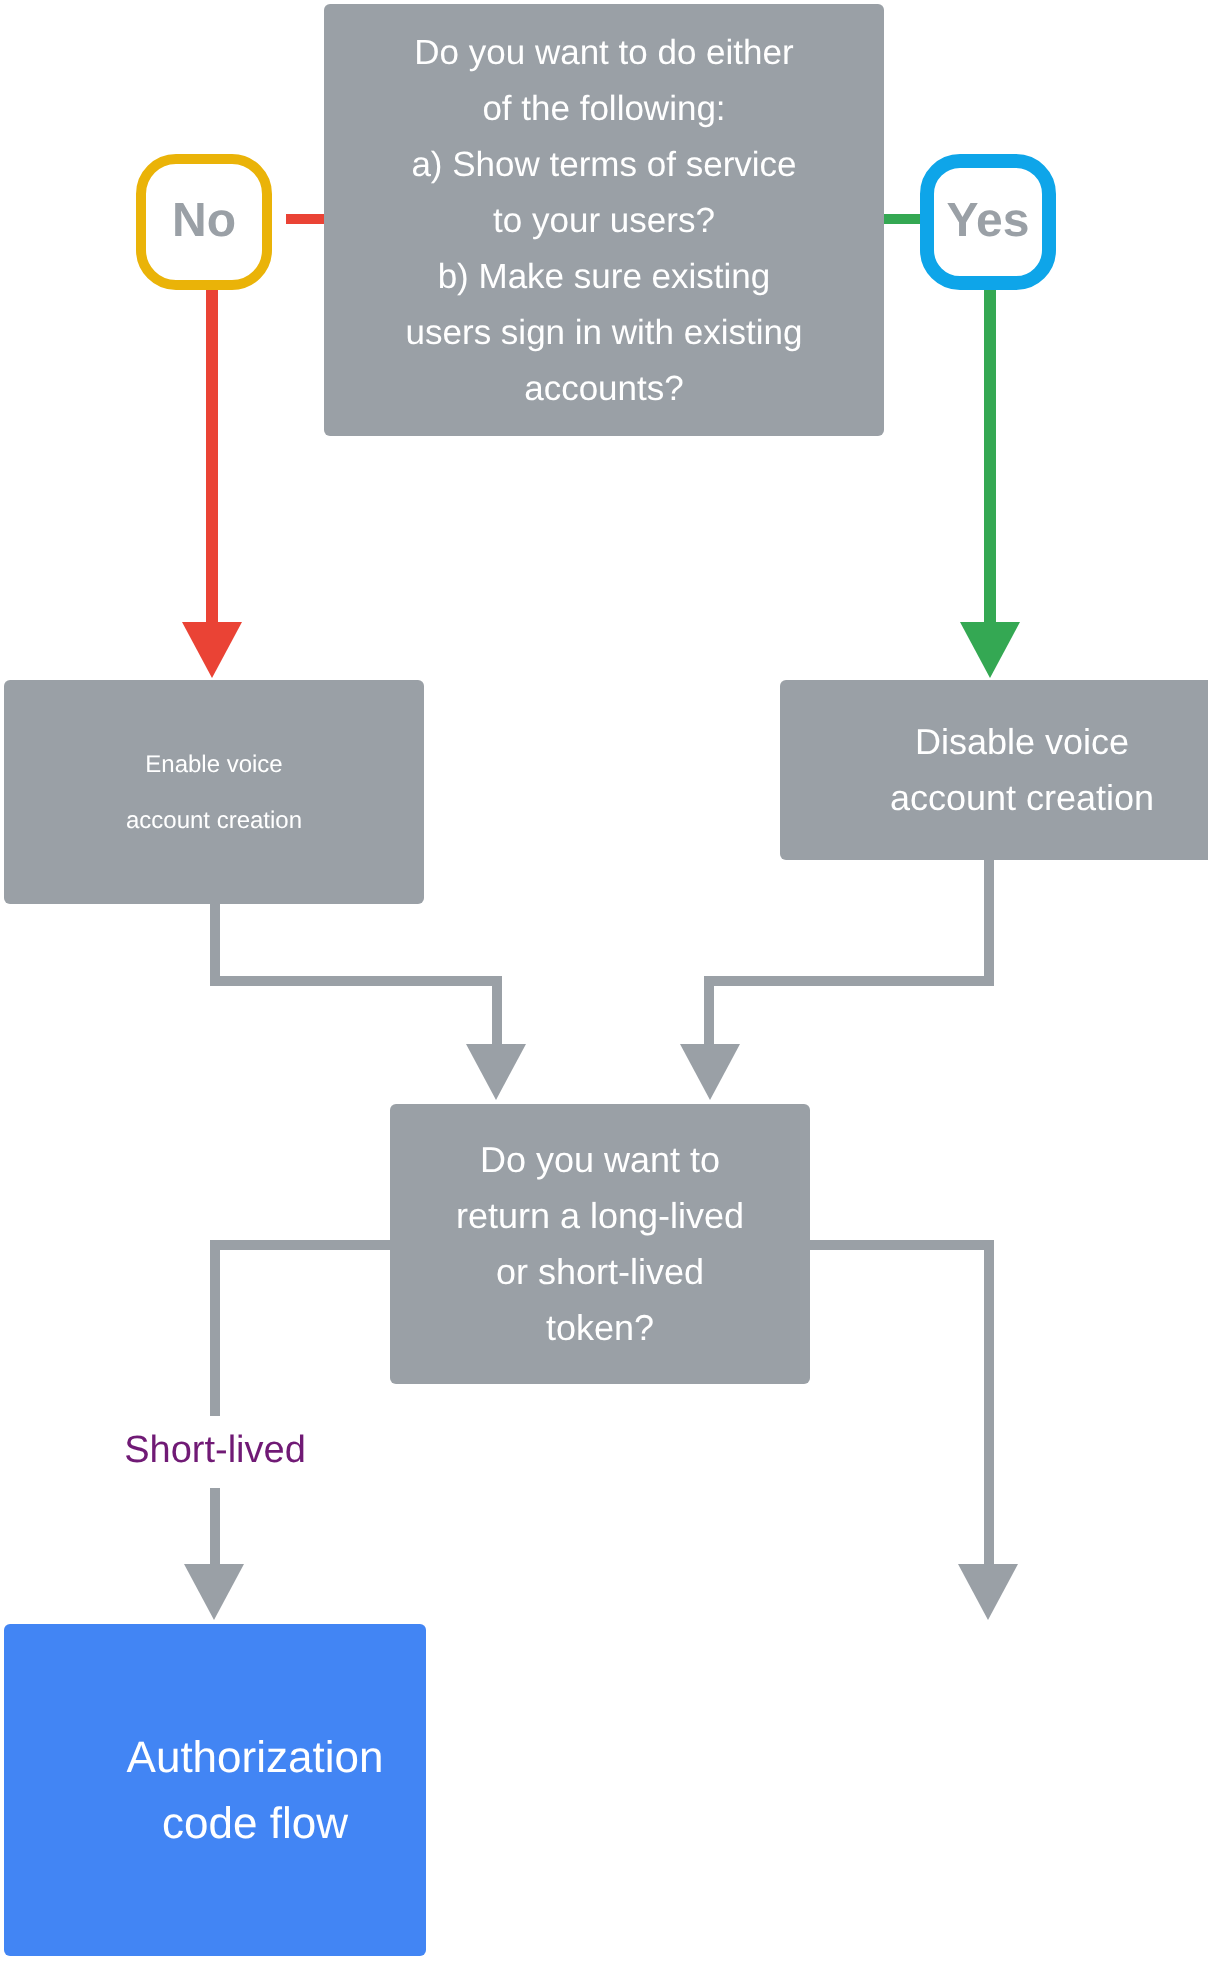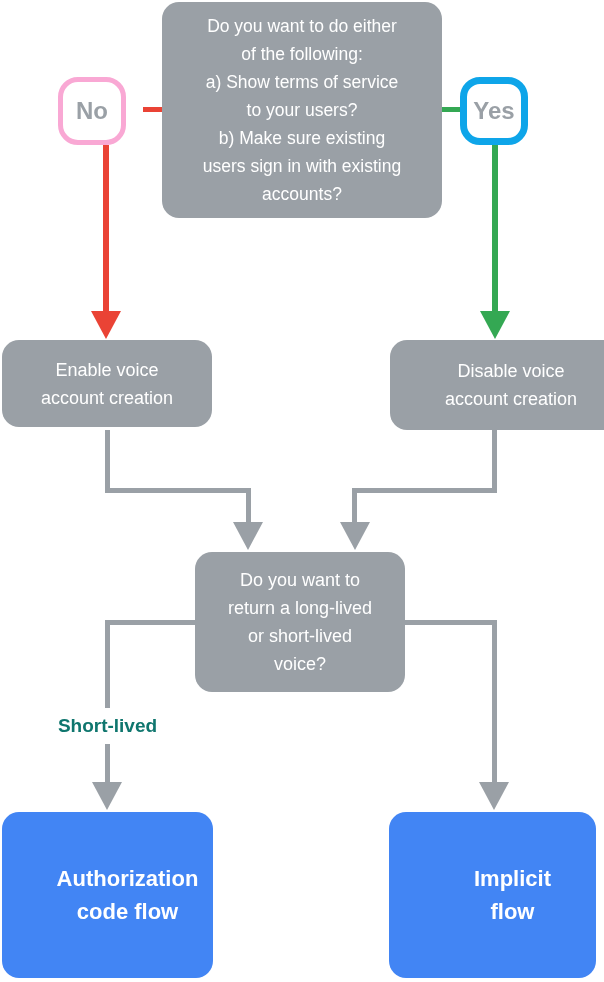--- a/index.html
+++ b/index.html
@@ -17,39 +17,39 @@
   }
   
   .node {
     position: absolute;
     box-sizing: border-box;
     display: flex;
     align-items: center;
     justify-content: center;
     text-align: center;
     white-space: pre-line;
-    border-radius: 17px;
+    border-radius: 3px;
   }
   .node.gray {
     background: #9AA0A6;
     color: #ffffff;
   }
   .node.blue {
     background: #4285F4;
     color: #ffffff;
-    font-weight: bold;
+    font-weight: normal;
     padding-left: 40px;
   }
   .q-top {
     left: 162px; top: 2px; width: 280px; height: 216px;
     font-size: 17.5px; line-height: 28px;
   }
   .enable-box {
-    left: 2px; top: 340px; width: 210px; height: 87px;
-    font-size: 18px; line-height: 28px;
+    left: 2px; top: 340px; width: 210px; height: 112px;
+    font-size: 12px; line-height: 28px;
   }
   .disable-box {
     left: 390px; top: 340px; width: 242px; height: 90px;
     font-size: 18px; line-height: 28px;
   }
   .q-token {
     left: 195px; top: 552px; width: 210px; height: 140px;
     font-size: 18px; line-height: 28px;
   }
   .auth-box {
@@ -68,21 +68,21 @@
     background: #ffffff;
     border-radius: 20px;
     display: flex;
     align-items: center;
     justify-content: center;
     color: #9AA0A6;
     font-size: 24px;
     font-weight: bold;
     z-index: 3;
   }
-  .badge.no  { left: 58px;  top: 77px; border: 5px solid #f9a8d4; }
+  .badge.no  { left: 68px;  top: 77px; border: 5px solid #eab308; }
   .badge.yes { left: 460px; top: 77px; border: 7px solid #0ea5e9; }
   
   .line {
     position: absolute;
     z-index: 1;
   }
   .line.red   { background: #EA4335; }
   .line.green { background: #34A853; }
   .line.gray  { background: #9AA0A6; }
   
@@ -94,23 +94,23 @@
     z-index: 2;
   }
   .arrow-down.red   { border-top: 28px solid #EA4335; }
   .arrow-down.green { border-top: 28px solid #34A853; }
   .arrow-down.gray  { border-top: 28px solid #9AA0A6; }
   
   .branch-label {
     position: absolute;
     box-sizing: border-box;
     background: #ffffff;
-    color: #0f766e;
+    color: #701a75;
     font-size: 19px;
-    font-weight: bold;
+    font-weight: normal;
     display: flex;
     align-items: center;
     justify-content: center;
     z-index: 3;
   }
   .branch-label.short { left: 23px;  top: 708px; width: 169px; height: 36px; }
   .branch-label.long  { left: 411px; top: 707px; width: 169px; height: 37px; }
 </style>
 </head>
 <body>
@@ -157,24 +157,22 @@
 
   <div class="node gray enable-box">Enable voice
 account creation</div>
 
   <div class="node gray disable-box">Disable voice
 account creation</div>
 
   <div class="node gray q-token">Do you want to
 return a long-lived
 or short-lived
-voice?</div>
+token?</div>
 
   <div class="branch-label short">Short-lived</div>
 
 
   <div class="node blue auth-box">Authorization
 code flow</div>
 
-  <div class="node blue implicit-box">Implicit
-flow</div>
 
 </div>
 
 </body></html>

